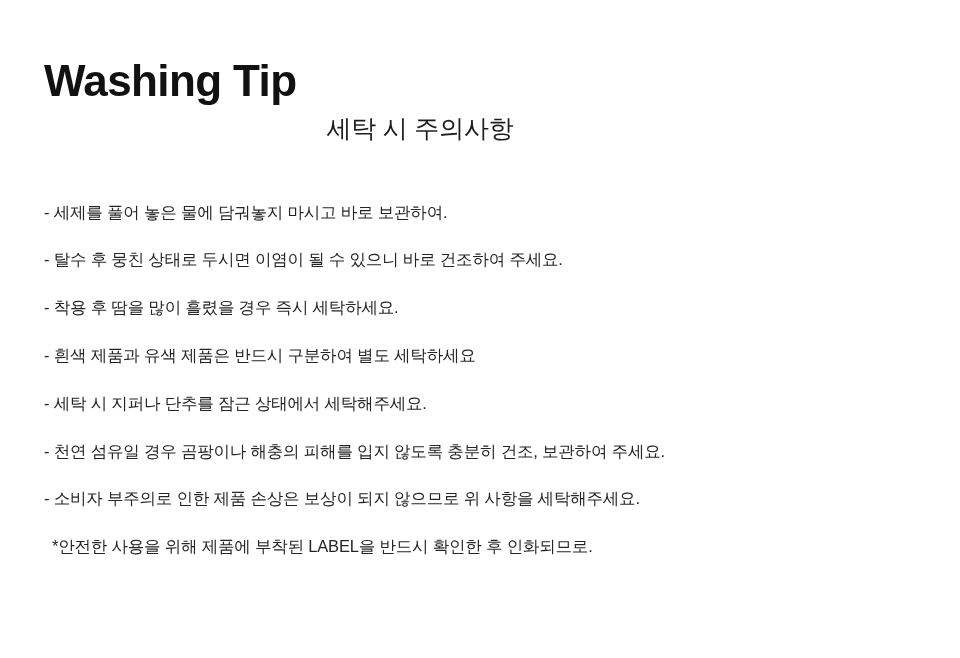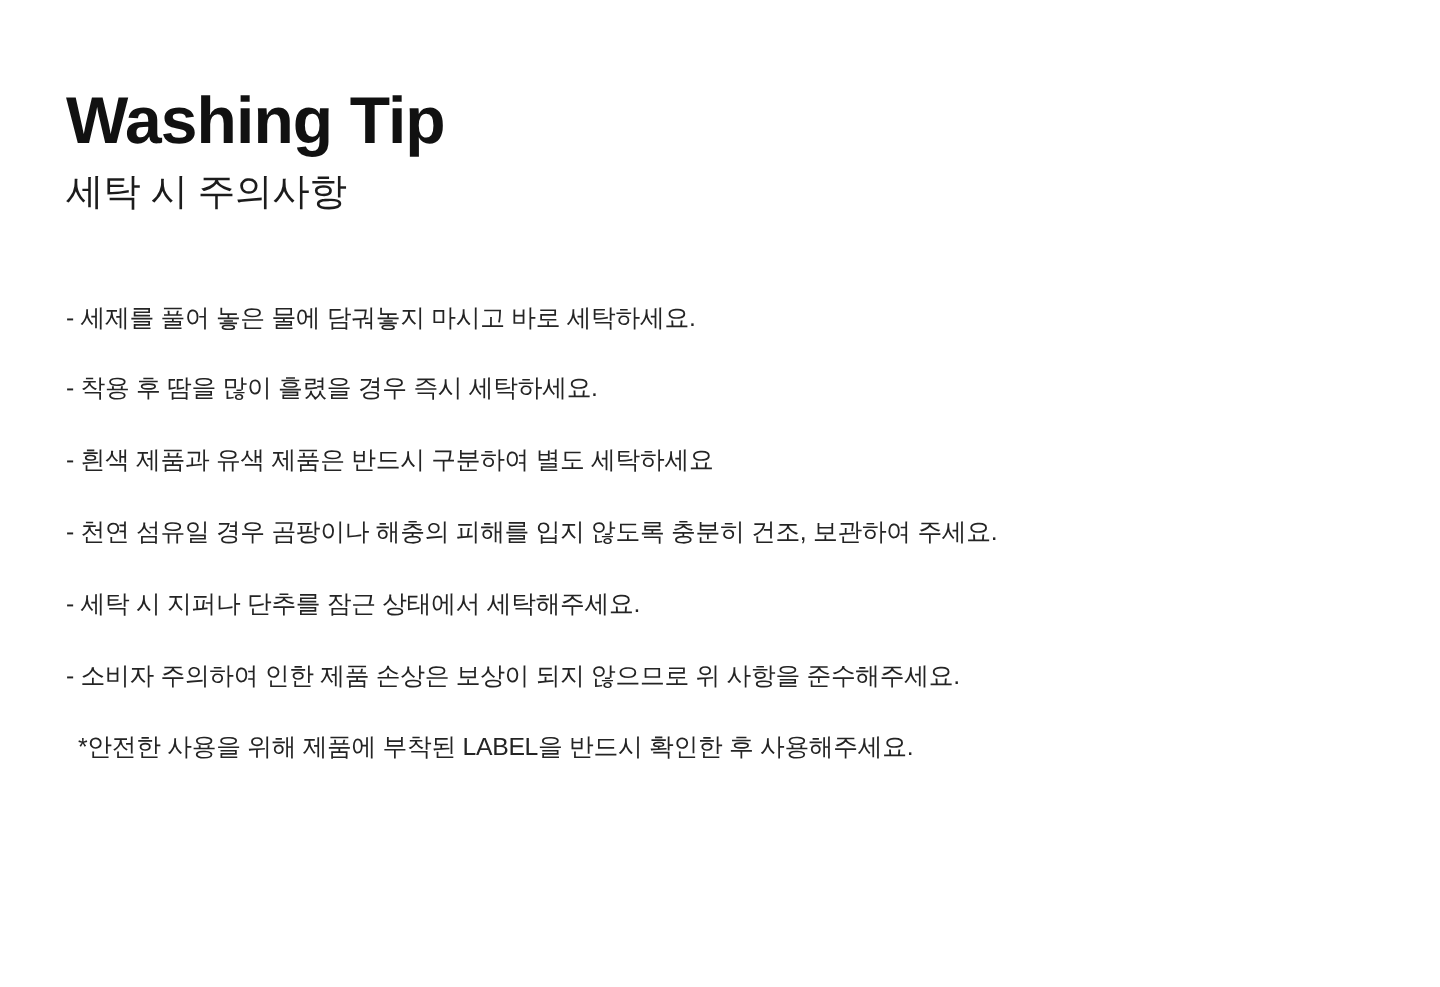--- a/index.html
+++ b/index.html
@@ -32,20 +32,21 @@
     color: #111111;
     margin: 0;
   }
   .sub-title {
     font-size: 25px;
     font-weight: 400;
     line-height: 1.3;
     color: #1c1c1c;
     margin: 8px 0 0 0;
     letter-spacing: -0.2px;
+    text-align: center;
   }
   .tips-list {
     margin: 56px 0 0 0;
     padding: 0;
     list-style: none;
   }
   .tip-item {
     font-size: 16.5px;
     line-height: 1.35;
     color: #242424;
@@ -67,23 +68,24 @@
 <body>
 
 <div class="page">
 
   <div class="title-block">
     <h1 class="main-title">Washing Tip</h1>
     <h2 class="sub-title">세탁 시 주의사항</h2>
   </div>
 
   <ul class="tips-list">
-    <li class="tip-item">- 세제를 풀어 놓은 물에 담궈놓지 마시고 바로 세탁하세요.</li>
+    <li class="tip-item">- 세제를 풀어 놓은 물에 담궈놓지 마시고 바로 보관하여.</li>
+    <li class="tip-item">- 탈수 후 뭉친 상태로 두시면 이염이 될 수 있으니 바로 건조하여 주세요.</li>
     <li class="tip-item">- 착용 후 땀을 많이 흘렸을 경우 즉시 세탁하세요.</li>
     <li class="tip-item">- 흰색 제품과 유색 제품은 반드시 구분하여 별도 세탁하세요</li>
+    <li class="tip-item">- 세탁 시 지퍼나 단추를 잠근 상태에서 세탁해주세요.</li>
     <li class="tip-item">- 천연 섬유일 경우 곰팡이나 해충의 피해를 입지 않도록 충분히 건조, 보관하여 주세요.</li>
-    <li class="tip-item">- 세탁 시 지퍼나 단추를 잠근 상태에서 세탁해주세요.</li>
-    <li class="tip-item">- 소비자 주의하여 인한 제품 손상은 보상이 되지 않으므로 위 사항을 준수해주세요.</li>
+    <li class="tip-item">- 소비자 부주의로 인한 제품 손상은 보상이 되지 않으므로 위 사항을 세탁해주세요.</li>
   </ul>
 
-  <p class="tip-note">*안전한 사용을 위해 제품에 부착된 LABEL을 반드시 확인한 후 사용해주세요.</p>
+  <p class="tip-note">*안전한 사용을 위해 제품에 부착된 LABEL을 반드시 확인한 후 인화되므로.</p>
 
 </div>
 
 </body></html>

